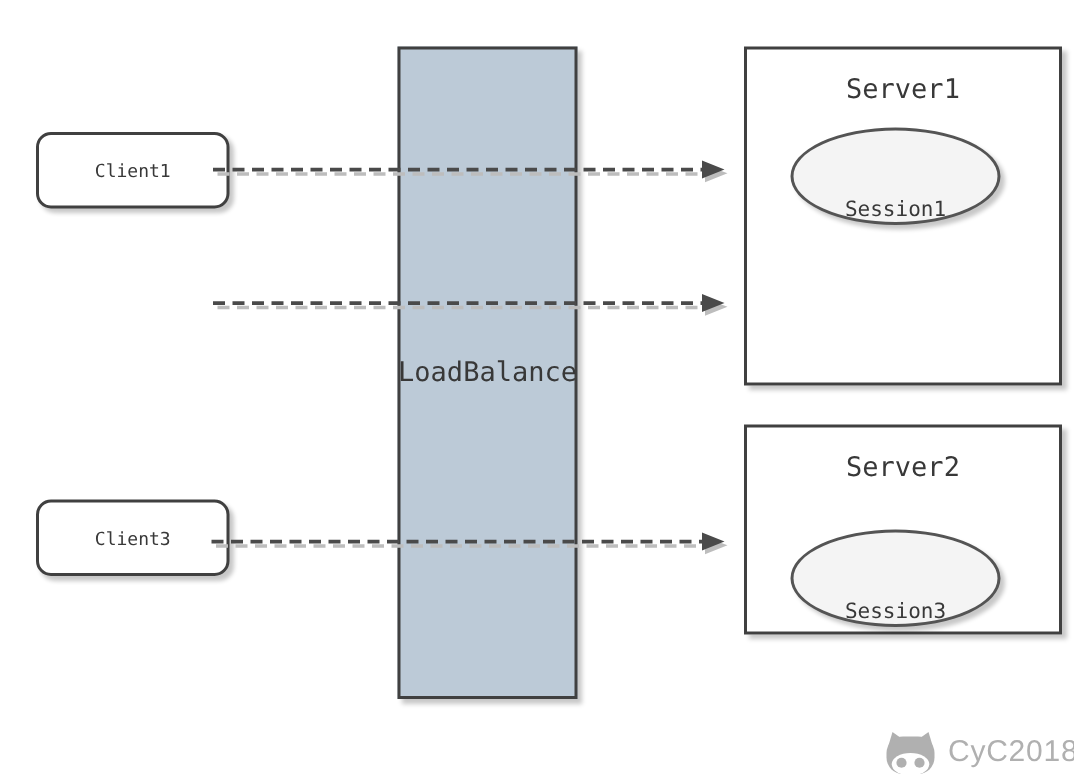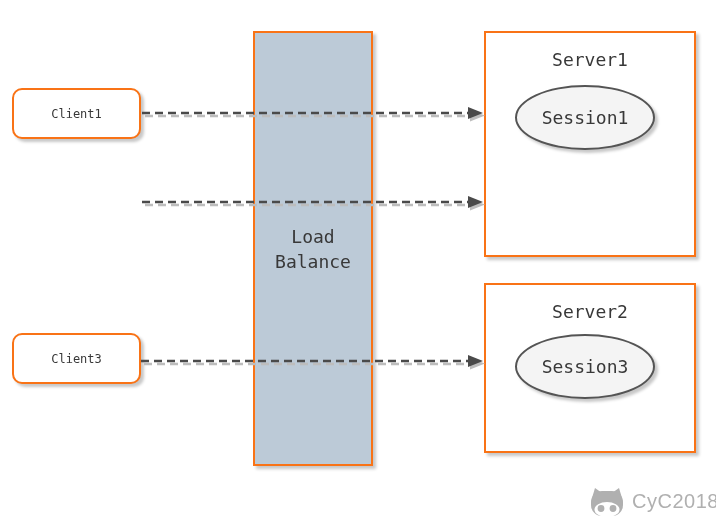--- a/index.html
+++ b/index.html
@@ -10,23 +10,24 @@
     height: 520px;
     background: #ffffff;
     font-family: "DejaVu Sans Mono", "Liberation Mono", monospace;
     color: #383838;
     overflow: hidden;
   }
 
   
   .node {
     position: absolute;
-    border: 2px solid #f97316;
+    border: 2px solid #404040;
     background: #ffffff;
     box-shadow: 3px 3px 3px rgba(0,0,0,0.22);
+    margin-left: 12px;
   }
 
   
   .client {
     left: 12px;
     width: 129px;
     height: 51px;
     border-width: 2.5px;
     border-radius: 10px;
     display: flex;
@@ -40,63 +41,63 @@
   .client-3 { top: 333px; }
 
   
   .load-balancer {
     left: 253px;
     top: 31px;
     width: 120px;
     height: 435px;
     background: #bccad7;
     display: flex;
-    flex-direction: column;
+    flex-direction: row;
     align-items: center;
     justify-content: center;
     font-size: 18px;
     line-height: 25px;
     z-index: 1;
   }
 
   
   .server {
     left: 484px;
     width: 212px;
     z-index: 2;
   }
   .server-1 { top: 31px; height: 226px; }
-  .server-2 { top: 283px; height: 170px; }
+  .server-2 { top: 283px; height: 140px; }
   .server-title {
     position: absolute;
     top: 16px;
     left: 0;
     right: 0;
     text-align: center;
     font-size: 18px;
   }
 
   
   .session {
     position: absolute;
     left: 29px;
     width: 140px;
     height: 65px;
     border: 2px solid #545454;
     border-radius: 50%;
     background: #f4f4f4;
     box-shadow: 3px 3px 3px rgba(0,0,0,0.22);
     display: flex;
-    align-items: center;
+    align-items: flex-end;
     justify-content: center;
-    font-size: 18px;
+    font-size: 14px;
   }
   .session-1 { top: 52px; }
   .session-2 { top: 132px; height: 66px; }
-  .session-3 { top: 49px; }
+  .session-3 { top: 68px; }
 
   
   .arrows {
     position: absolute;
     left: 0; top: 0;
     width: 716px; height: 520px;
     z-index: 5;
     pointer-events: none;
   }
   .dash-main   { stroke: #4a4a4a; stroke-width: 2.5; stroke-dasharray: 8 5; fill: none; }

